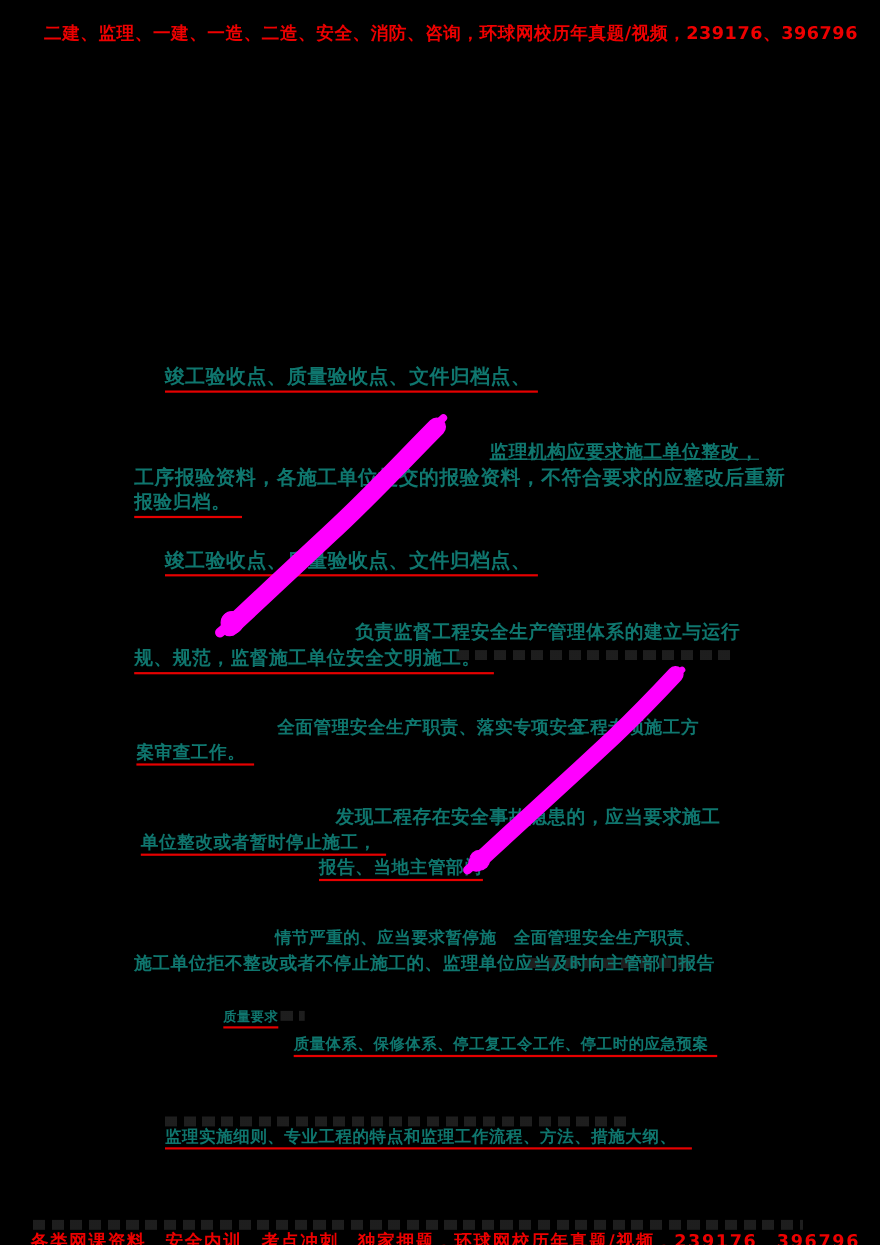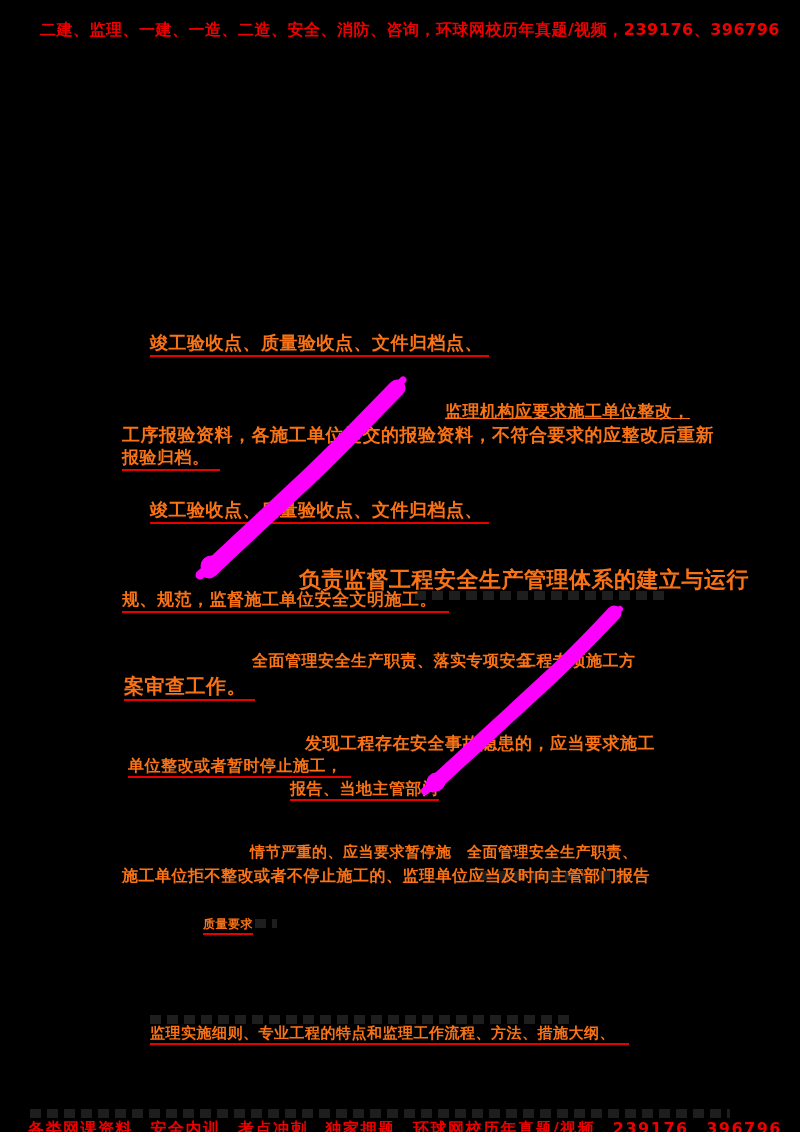--- a/index.html
+++ b/index.html
@@ -1,21 +1,21 @@
 <!DOCTYPE html>
 <html><head>
 <meta charset="utf-8">
 <style>
   html,body{margin:0;padding:0;background:#000;}
   .canvas{
     position:relative;width:800px;height:1132px;background:#000000;
     overflow:hidden;font-family:"DejaVu Sans",sans-serif;margin-top:13px;
   }
   .ln{
-    position:absolute;color:#f97316;font-weight:bold;white-space:nowrap;
+    position:absolute;color:#0f766e;font-weight:bold;white-space:nowrap;
     line-height:1.15;letter-spacing:0.5px;
   }
   .ul{border-bottom:2px solid #e60000;padding-bottom:1px;}
   .wm{
     position:absolute;color:#ee0000;font-weight:bold;white-space:nowrap;
     font-size:16px;letter-spacing:0.5px;line-height:1.2;
   }
   .wm.bottom{letter-spacing:1.5px;}
   .ghost{
     position:absolute;height:9px;opacity:.85;
@@ -37,37 +37,38 @@
   <div class="ghost" style="left:30px;top:1096px;width:700px;"></div>
 
   <div class="ln ul" style="left:150px;top:320px;font-size:18px;padding-right:6px;">竣工验收点、质量验收点、文件归档点、</div>
 
   <div class="ln" style="left:445px;top:389px;font-size:17px;text-decoration:underline;">监理机构应要求施工单位整改，</div>
   <div class="ln" style="left:122px;top:412px;font-size:18px;">工序报验资料，各施工单位提交的报验资料，不符合要求的应整改后重新</div>
   <div class="ln ul" style="left:122px;top:435px;font-size:17px;padding-right:10px;">报验归档。</div>
 
   <div class="ln ul" style="left:150px;top:487px;font-size:18px;padding-right:6px;">竣工验收点、质量验收点、文件归档点、</div>
 
-  <div class="ln" style="left:299px;top:554px;font-size:22px;">负责监督工程安全生产管理体系的建立与运行</div>
+  <div class="ln" style="left:323px;top:554px;font-size:17px;font-family:Liberation Mono, monospace;">负责监督工程安全生产管理体系的建立与运行</div>
   <div class="ln ul" style="left:122px;top:577px;font-size:17px;padding-right:12px;">规、规范，监督施工单位安全文明施工。</div>
 
   <div class="ln" style="left:252px;top:639px;font-size:16px;">全面管理安全生产职责、落实专项安全</div>
   <div class="ln" style="left:520px;top:639px;font-size:16px;">工程专项施工方</div>
-  <div class="ln ul" style="left:124px;top:662px;font-size:20px;padding-right:8px;">案审查工作。</div>
+  <div class="ln ul" style="left:124px;top:662px;font-size:16px;padding-right:8px;">案审查工作。</div>
 
   <div class="ln" style="left:305px;top:721px;font-size:17px;">发现工程存在安全事故隐患的，应当要求施工</div>
   <div class="ln ul" style="left:128px;top:744px;font-size:16px;padding-right:8px;">单位整改或者暂时停止施工，</div>
   <div class="ln ul" style="left:290px;top:767px;font-size:16px;">报告、当地主管部门</div>
 
   <div class="ln" style="left:250px;top:831px;font-size:15px;">情节严重的、应当要求暂停施</div>
   <div class="ln" style="left:467px;top:831px;font-size:15px;">全面管理安全生产职责、</div>
   <div class="ln" style="left:122px;top:854px;font-size:16px;">施工单位拒不整改或者不停止施工的、监理单位应当及时向主管部门报告</div>
 
   <div class="ln ul" style="left:203px;top:905px;font-size:12px;">质量要求</div>
 
+  <div class="ln ul" style="left:267px;top:929px;font-size:14px;padding-right:8px;">质量体系、保修体系、停工复工令工作、停工时的应急预案</div>
 
   <div class="ln ul" style="left:150px;top:1012px;font-size:15px;padding-right:14px;">监理实施细则、专业工程的特点和监理工作流程、方法、措施大纲、</div>
 
   <svg class="strokes" width="800" height="1132" viewBox="0 0 800 1132">
     <g stroke="#ff00ff" fill="#ff00ff" stroke-linecap="round">
 
       <path d="M209,557 C240,528 268,502 300,472 C335,440 372,400 397,375" fill="none" stroke-width="17"></path>
       <path d="M200,562 L220,545" fill="none" stroke-width="9"></path>
       <path d="M388,381 L403,367" fill="none" stroke-width="7"></path>
       <circle cx="211" cy="553" r="10"></circle>

